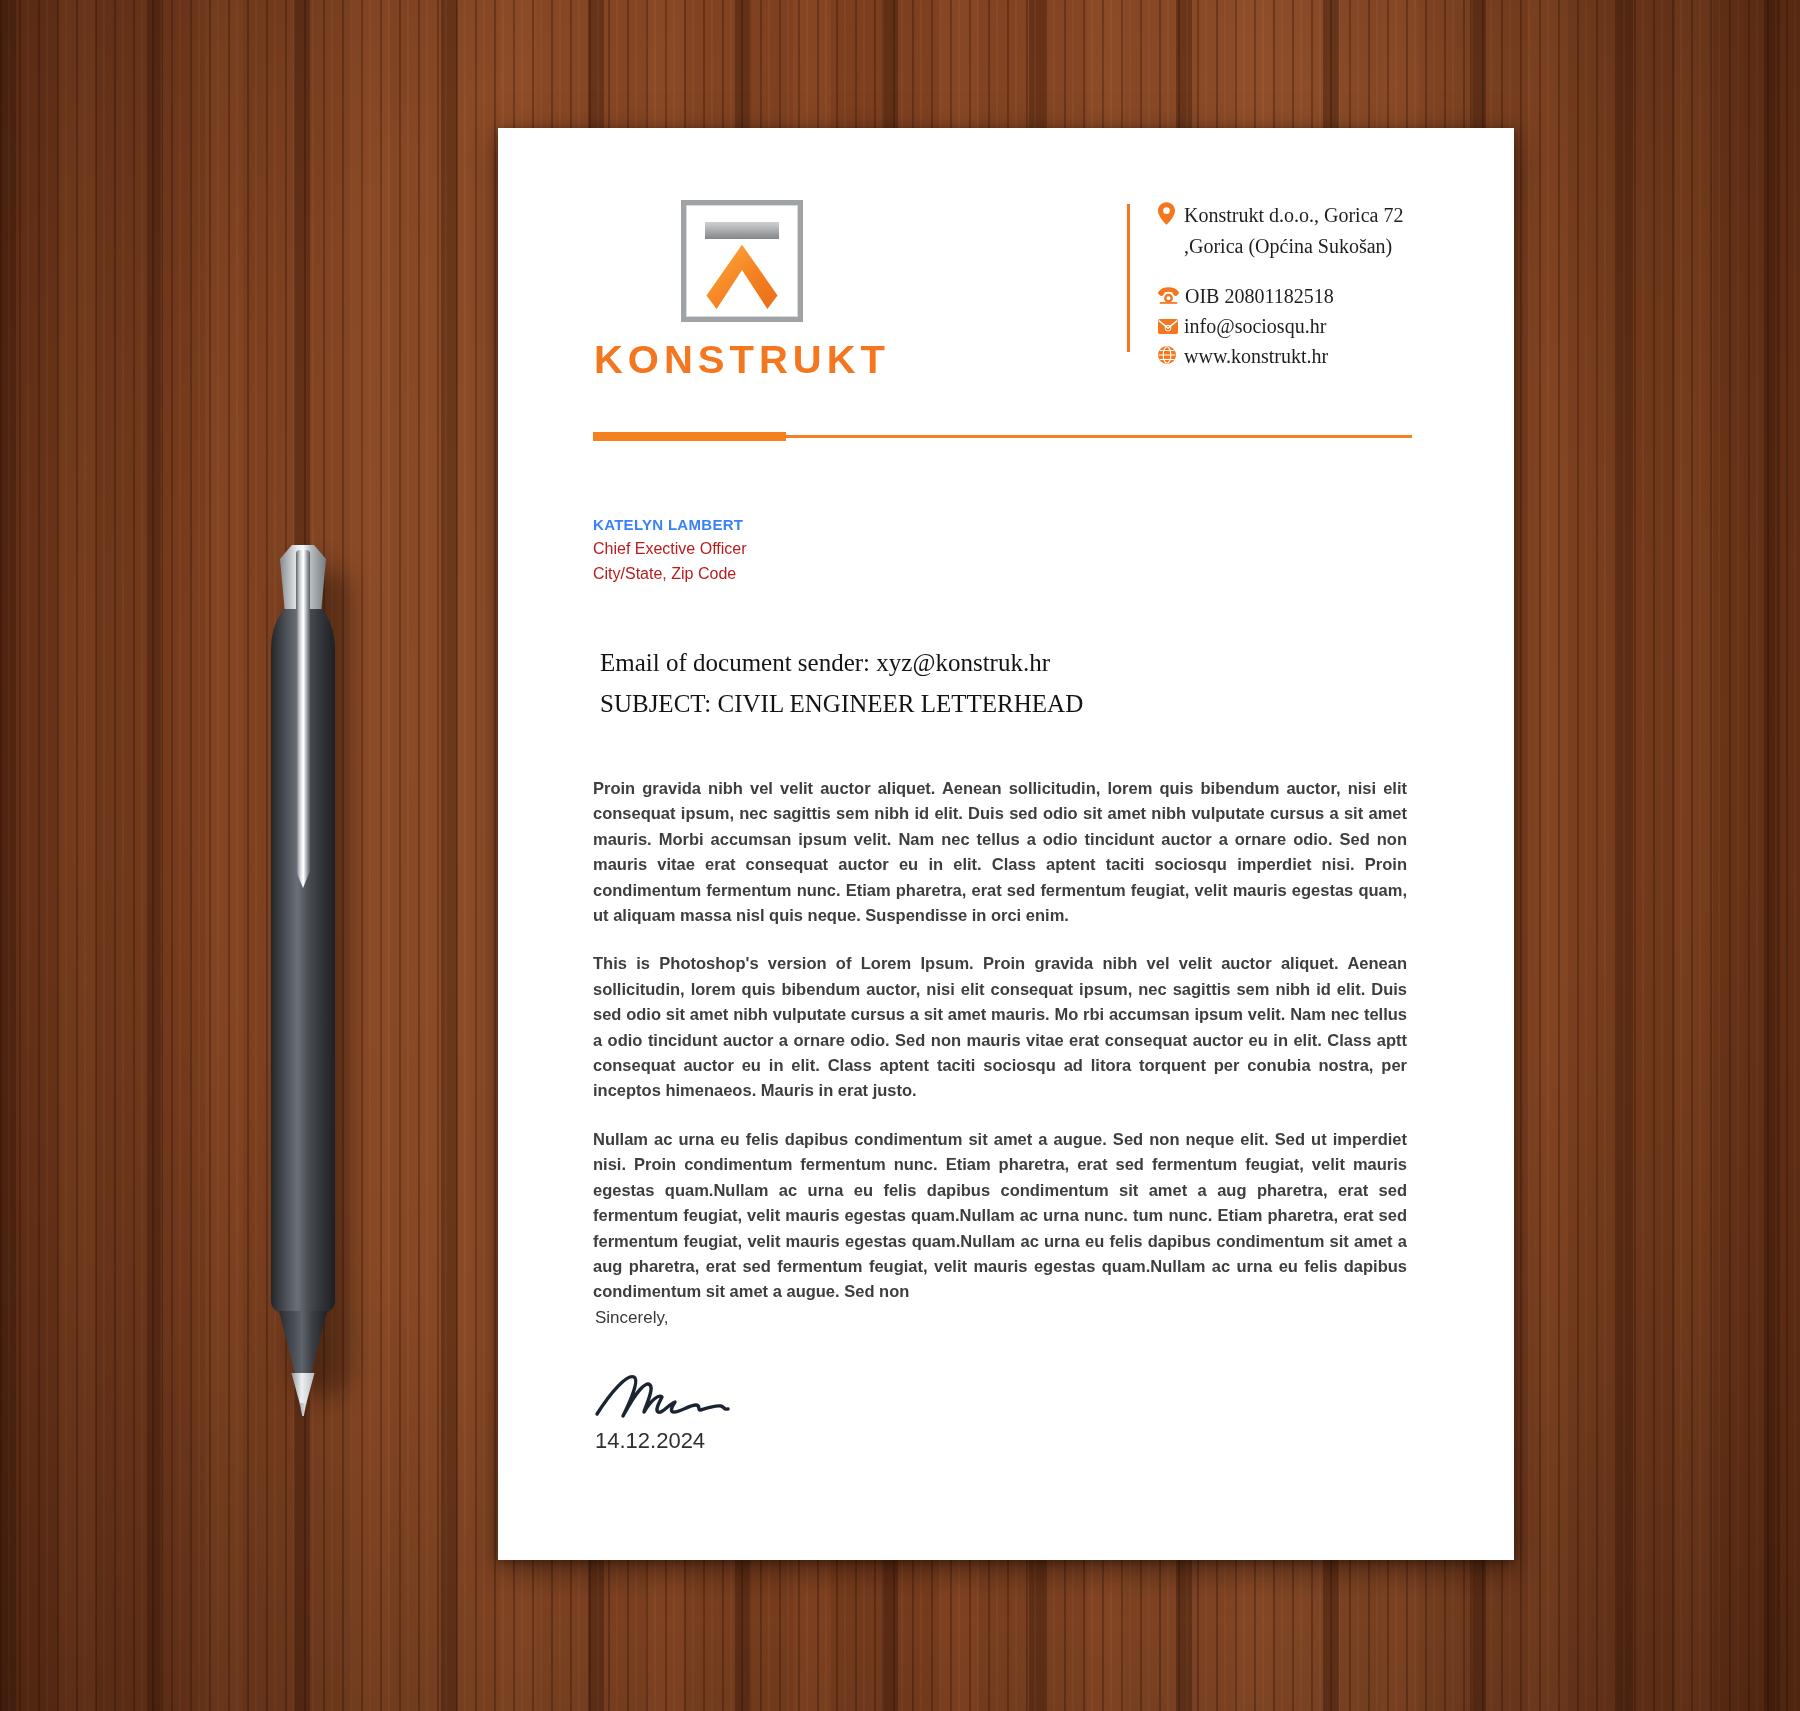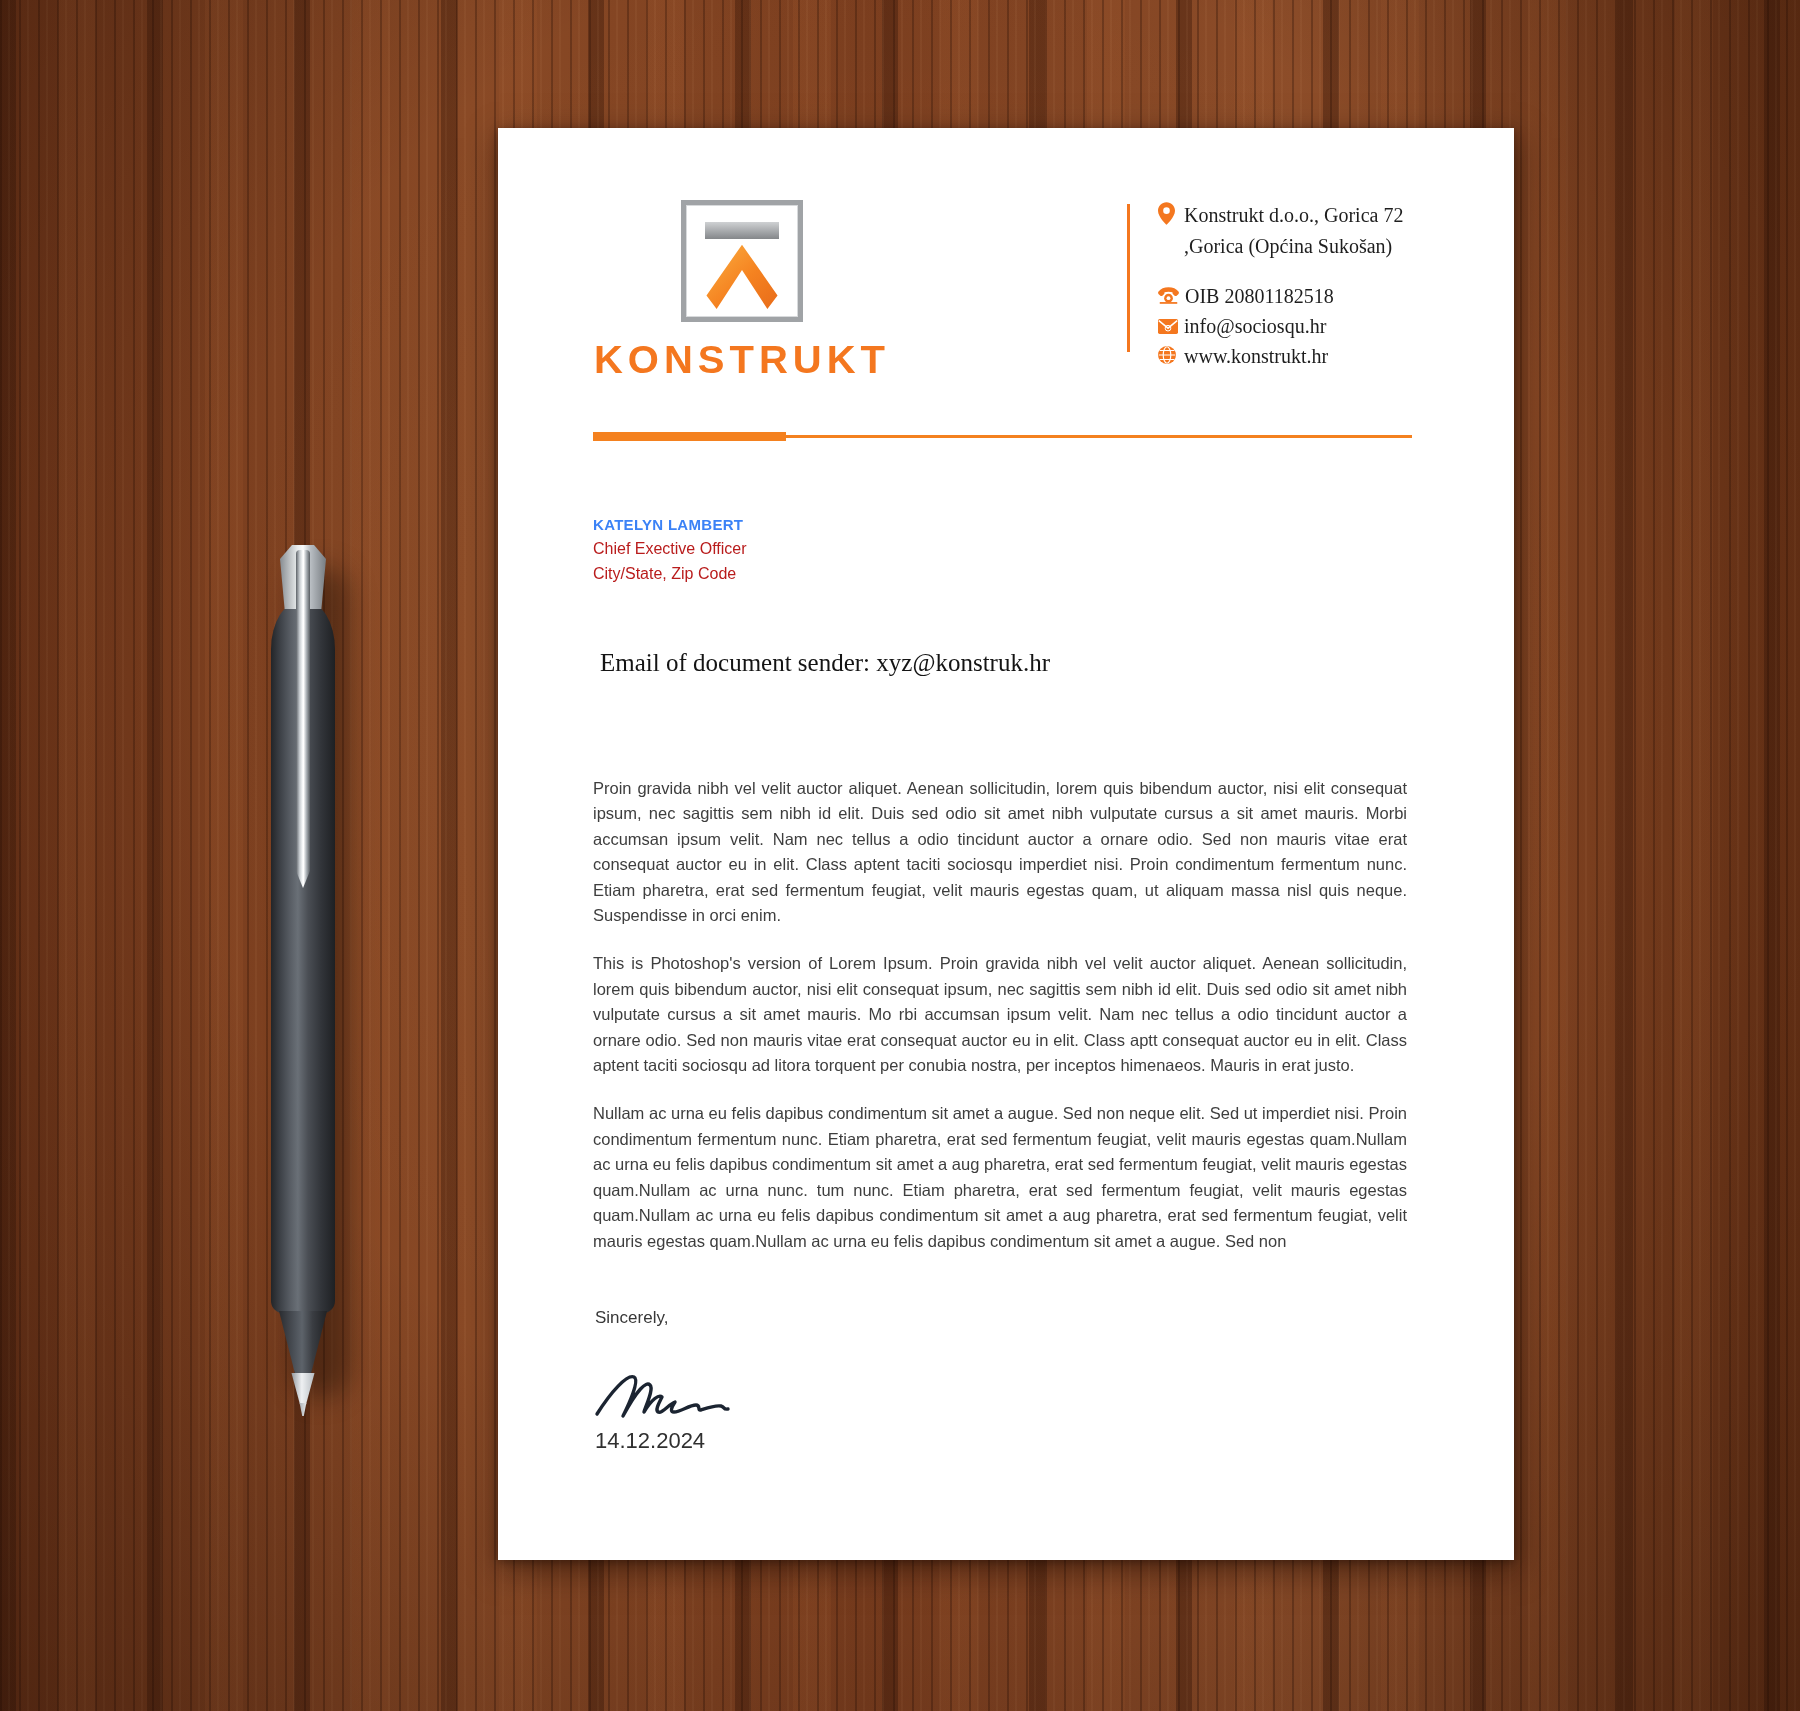--- a/index.html
+++ b/index.html
@@ -70,21 +70,21 @@
   .recipient{position:absolute;left:95px;top:388px;color:#3a3a3a;}
   .recipient-name{font-size:15px;font-weight:600;letter-spacing:0.3px;color:#3b82f6;}
   .recipient-line{font-size:16px;color:#b91c1c;margin-top:7px;}
 
   
   .meta{position:absolute;left:102px;top:514px;font-family:"Liberation Serif",serif;color:#141414;}
   .meta-line{font-size:25px;line-height:41px;}
 
   
   .bodytext{position:absolute;left:95px;top:648px;width:822px;}
-  .bodytext p{margin:0 8px 23px 0;font-size:16.5px;line-height:25.4px;text-align:justify;color:#3e3e3e;}
+  .bodytext p{margin:0 8px 23px 0;font-size:16.5px;line-height:25.4px;text-align:justify;color:#3e3e3e;font-weight:bold;}
 
   
   .salutation{position:absolute;left:97px;top:1180px;font-size:17px;color:#383838;}
   .signature{position:absolute;left:95px;top:1234px;}
   .letter-date{position:absolute;left:97px;top:1300px;font-size:22px;color:#303030;}
 </style>
 </head>
 <body>
 
 <div id="canvas">
@@ -172,20 +172,21 @@
     </div>
 
     <div class="recipient">
       <div class="recipient-name">KATELYN LAMBERT</div>
       <div class="recipient-line">Chief Exective Officer</div>
       <div class="recipient-line">City/State, Zip Code</div>
     </div>
 
     <div class="meta">
       <div class="meta-line">Email of document sender: xyz@konstruk.hr</div>
+      <div class="meta-line">SUBJECT: CIVIL ENGINEER LETTERHEAD</div>
     </div>
 
     <div class="bodytext">
       <p>Proin gravida nibh vel velit auctor aliquet. Aenean sollicitudin, lorem quis bibendum auctor, nisi elit consequat ipsum, nec sagittis sem nibh id elit. Duis sed odio sit amet nibh vulputate cursus a sit amet mauris. Morbi accumsan ipsum velit. Nam nec tellus a odio tincidunt auctor a ornare odio. Sed non  mauris vitae erat consequat auctor eu in elit. Class aptent taciti sociosqu imperdiet nisi. Proin condimentum fermentum nunc. Etiam pharetra, erat sed fermentum feugiat, velit mauris egestas quam, ut aliquam massa nisl quis neque. Suspendisse in orci enim.</p>
       <p>This is Photoshop's version  of Lorem Ipsum. Proin gravida nibh vel velit auctor aliquet. Aenean sollicitudin, lorem quis bibendum auctor, nisi elit consequat ipsum, nec sagittis sem nibh id elit. Duis sed odio sit amet nibh vulputate cursus a sit amet mauris. Mo rbi accumsan ipsum velit. Nam nec tellus a odio tincidunt auctor a ornare odio. Sed non  mauris vitae erat consequat auctor eu in elit. Class aptt consequat auctor eu in elit. Class aptent taciti sociosqu ad litora torquent per conubia nostra, per inceptos himenaeos. Mauris in erat justo.</p>
       <p>Nullam ac urna eu felis dapibus condimentum sit amet a augue. Sed non neque elit. Sed ut imperdiet nisi. Proin condimentum fermentum nunc. Etiam pharetra, erat sed fermentum feugiat, velit mauris egestas quam.Nullam ac urna eu felis dapibus condimentum sit amet a aug pharetra, erat sed fermentum feugiat, velit mauris egestas quam.Nullam ac urna nunc. tum nunc. Etiam pharetra, erat sed fermentum feugiat, velit mauris egestas quam.Nullam ac urna eu felis dapibus condimentum sit amet a aug pharetra, erat sed fermentum feugiat, velit mauris egestas quam.Nullam ac urna eu felis dapibus condimentum sit amet a augue. Sed non</p>
     </div>
 
     <div class="salutation">Sincerely,</div>
 

